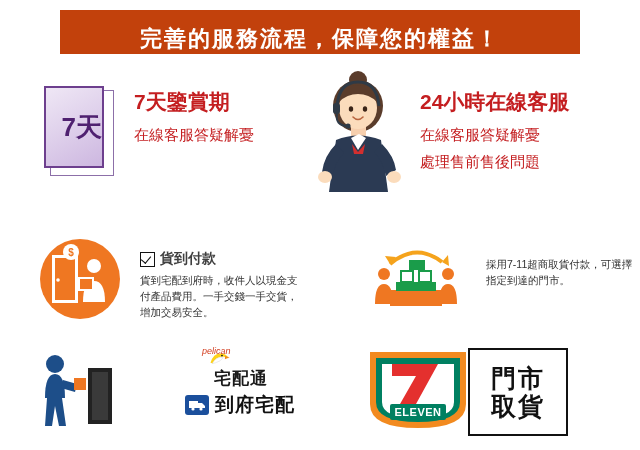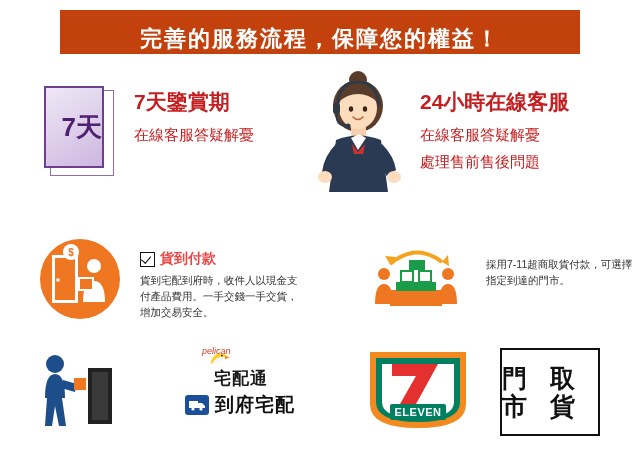--- a/index.html
+++ b/index.html
@@ -44,21 +44,21 @@
   #sevenday-text .l{font-size:15px;margin-bottom:8px;}
   
   #agent-art{left:306px;top:70px;width:108px;height:124px;}
   
   #service-text{left:420px;top:88px;width:210px;}
   #service-text .h{font-size:21px;margin-bottom:10px;}
   #service-text .l{font-size:15px;margin-bottom:8px;}
   
   #cod-icon{left:30px;top:236px;width:100px;height:86px;}
   #cod-text{left:140px;top:250px;width:158px;}
-  .sub-head{font-size:14px;font-weight:bold;color:#ef4444;display:flex;align-items:center;gap:5px;}
+  .sub-head{font-size:14px;font-weight:bold;color:#404040;display:flex;align-items:center;gap:5px;}
   .chk{display:inline-block;width:13px;height:13px;border:1.6px solid #111;position:relative;}
   .chk:after{
     content:"";position:absolute;left:2px;top:1px;width:5px;height:8px;
     border-right:1.8px solid #111;border-bottom:1.8px solid #111;
     transform:rotate(40deg);
   }
   .body-text{font-size:10.5px;color:#333;line-height:1.5;margin-top:5px;}
   
   #store-icon{left:356px;top:238px;width:120px;height:82px;}
   #store-text{left:486px;top:252px;width:150px;}
@@ -69,22 +69,22 @@
   .pel-word{font-size:17px;font-weight:bold;color:#1a1a1a;letter-spacing:1px;margin-left:44px;}
   .pel-small{position:absolute;left:62px;top:-4px;font-size:9px;color:#d23c1e;font-style:italic;}
   .pel-bot{position:absolute;left:45px;top:42px;display:flex;align-items:center;gap:6px;}
   .pel-bot .t{font-size:19px;font-weight:bold;color:#111;letter-spacing:1px;}
   .blue-badge{
     width:24px;height:20px;background:#1b4f9c;border-radius:3px;
     display:flex;align-items:center;justify-content:center;
   }
   
   #seven-logo{left:366px;top:348px;width:104px;height:84px;}
-  #pickup-box{left:500px;top:348px;width:96px;height:84px;border:2.5px solid #111;
-    display:flex;flex-direction:row;align-items:center;justify-content:center;}
+  #pickup-box{left:468px;top:348px;width:96px;height:84px;border:2.5px solid #111;
+    display:flex;flex-direction:column;align-items:center;justify-content:center;}
   #pickup-box .pt{font-size:25px;font-weight:bold;color:#111;line-height:1.12;letter-spacing:2px;}
 </style>
 </head>
 <body>
 
 <div class="banner">
   <span class="banner-text">完善的服務流程，保障您的權益！</span>
 </div>
 
 <div class="blk" id="sevenday-box">

